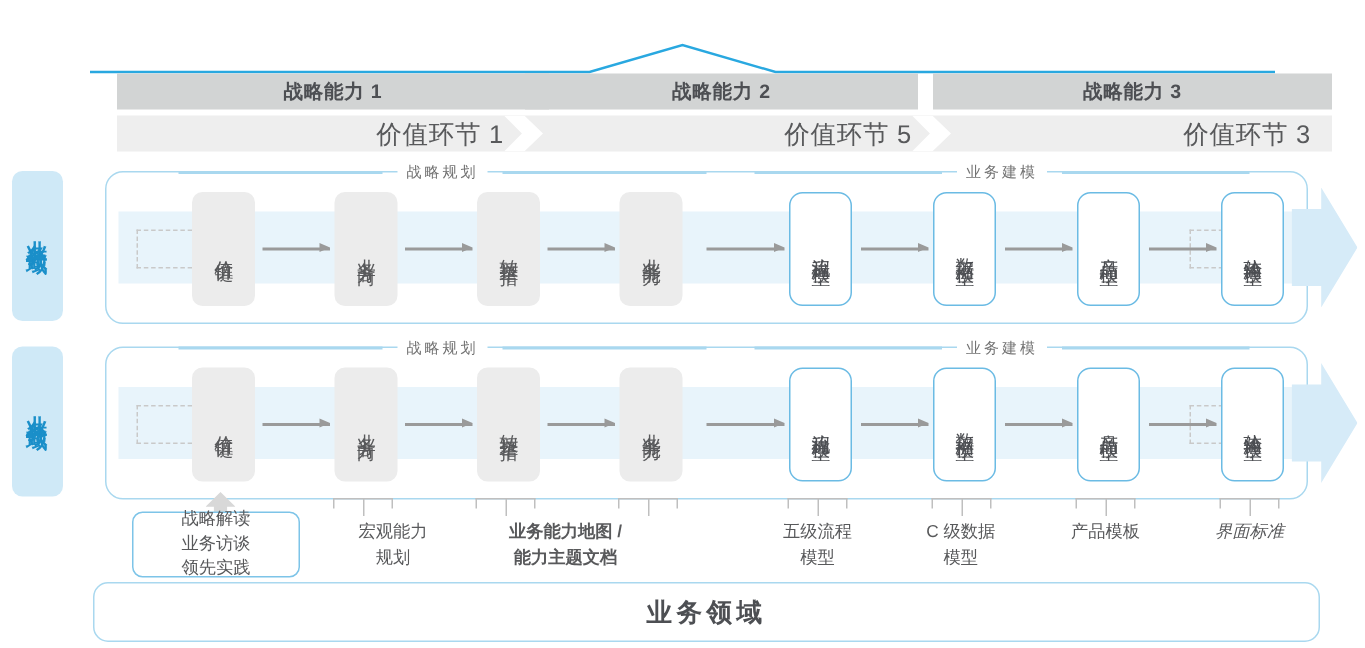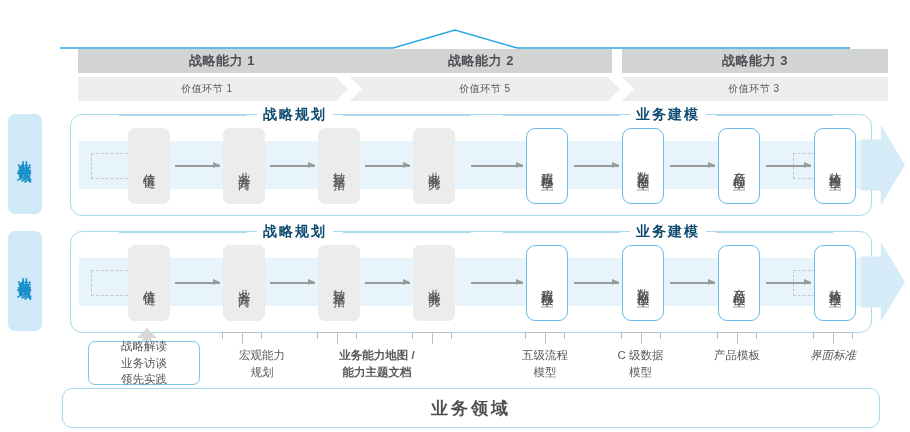--- a/index.html
+++ b/index.html
@@ -36,22 +36,22 @@
 
   
   .vc-row{position:absolute;left:78px;top:77px;width:810px;height:24px;}
   .vc-bg{position:absolute;inset:0;background:#eeeeee;}
   .vc-chev{
     position:absolute;top:0;height:24px;width:26px;background:#ffffff;
     clip-path:polygon(0 0,52% 0,100% 50%,52% 100%,0 100%,46% 50%);
   }
   .vc-label{
     position:absolute;top:0;height:24px;
-    display:flex;align-items:center;justify-content:center;
-    font-size:10px;color:#58595b;letter-spacing:.5px;
+    display:flex;align-items:center;justify-content:flex-end;
+    font-size:17px;color:#58595b;letter-spacing:.5px;
   }
 
   
   .domain-tab{
     position:absolute;left:8px;width:34px;
     background:#cfe9f7;border-radius:7px;
     display:flex;align-items:center;justify-content:center;
   }
   .domain-tab span{
     writing-mode:vertical-rl;
@@ -79,21 +79,21 @@
   .stub{position:absolute;top:38px;height:24px;width:40px;border:1.4px dashed #c9c9c9;}
 
   
   .sec-title{
     position:absolute;top:-10px;height:20px;
     display:flex;align-items:center;gap:10px;
     background:transparent;
   }
   .sec-title .line{height:1.4px;background:#a9d8ef;}
   .sec-title .txt{
-    font-size:14px;font-weight:bold;color:#0c4a6e;letter-spacing:2px;
+    font-size:10px;font-weight:normal;color:#737373;letter-spacing:2px;
     background:#ffffff;padding:0 6px;white-space:nowrap;
   }
 
   
   .node{
     position:absolute;width:40px;height:74px;top:13px;
     display:flex;align-items:center;justify-content:center;
     border-radius:7px;
   }
   .node span{

